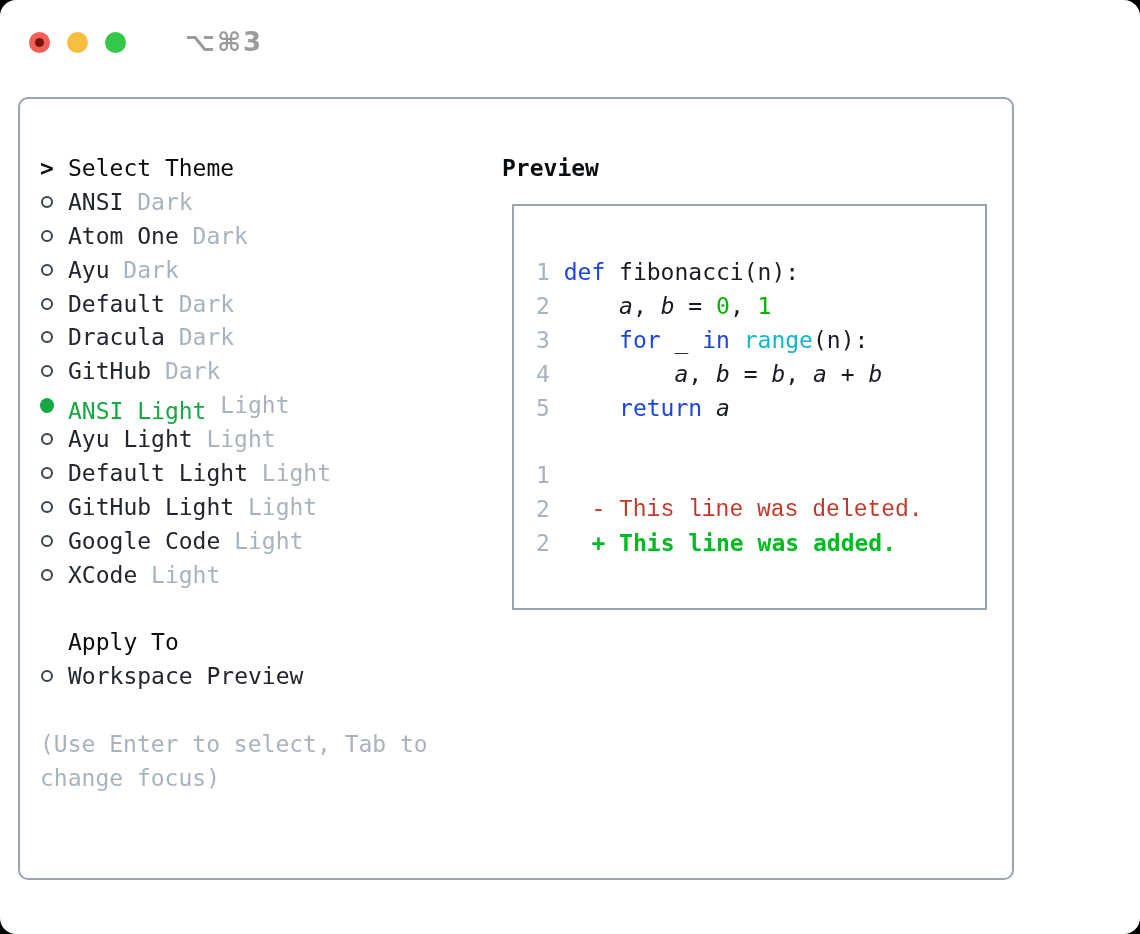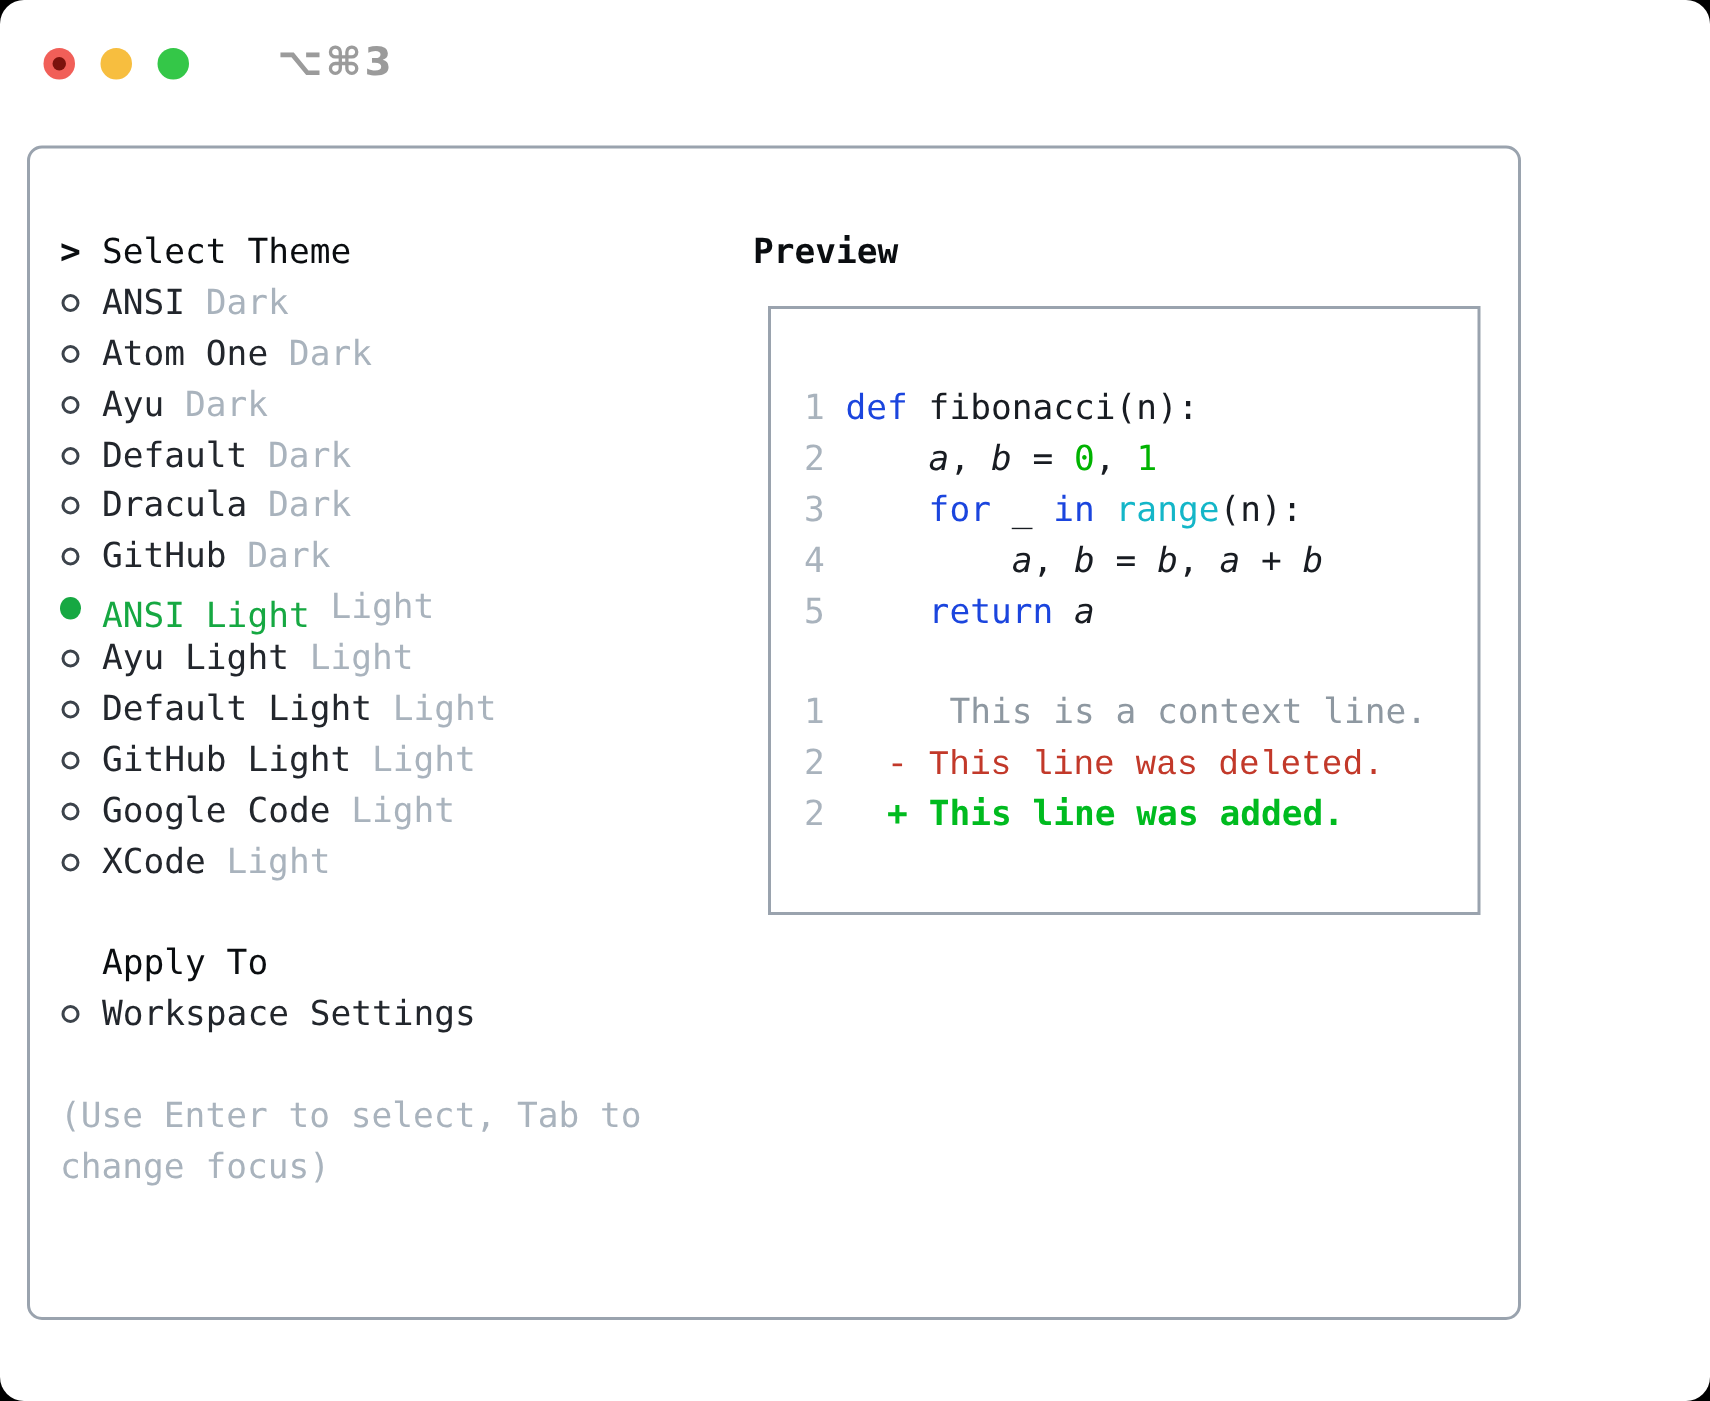--- a/index.html
+++ b/index.html
@@ -101,39 +101,39 @@
         </div>
 
       <div class="row"></div>
 
       <div class="row">
         <span class="iconcol"></span>
         <span class="h-title">Apply To</span>
       </div>
 
       <div id="apply-list">
-          <div class="row"><span class="iconcol"><span class="circle"></span></span><span class="tname">Workspace Settings</span></div>
+          <div class="row"><span class="iconcol"><span class="circle"></span></span><span class="tname">Workspace Preview</span></div>
         </div>
 
       <div class="row"></div>
 
       <div class="row hint">(Use Enter to select, Tab to</div>
       <div class="row hint">change focus)</div>
     </div>
 
     <div class="preview-title">Preview</div>
 
     <div class="preview-box">
       <div class="codeblock" id="codeblock">
           <div class="crow"><span class="lnum">1 </span><span><span class="tok-keyword">def</span><span class="tok-plain"> fibonacci(n):</span></span></div>
           <div class="crow"><span class="lnum">2 </span><span><span class="tok-plain">    </span><span class="tok-variable">a</span><span class="tok-plain">, </span><span class="tok-variable">b</span><span class="tok-plain"> = </span><span class="tok-number">0</span><span class="tok-plain">, </span><span class="tok-number">1</span></span></div>
           <div class="crow"><span class="lnum">3 </span><span><span class="tok-plain">    </span><span class="tok-keyword">for</span><span class="tok-plain"> _ </span><span class="tok-keyword">in</span><span class="tok-plain"> </span><span class="tok-function">range</span><span class="tok-plain">(n):</span></span></div>
           <div class="crow"><span class="lnum">4 </span><span><span class="tok-plain">        </span><span class="tok-variable">a</span><span class="tok-plain">, </span><span class="tok-variable">b</span><span class="tok-plain"> = </span><span class="tok-variable">b</span><span class="tok-plain">, </span><span class="tok-variable">a</span><span class="tok-plain"> + </span><span class="tok-variable">b</span></span></div>
           <div class="crow"><span class="lnum">5 </span><span><span class="tok-plain">    </span><span class="tok-keyword">return</span><span class="tok-plain"> </span><span class="tok-variable">a</span></span></div>
           <div class="crow"><span class="lnum"></span><span></span></div>
-          <div class="crow"><span class="lnum">1 </span><span><span class="tok-context">     This is a context line.</span></span></div>
+          <div class="crow"><span class="lnum">1 </span></div>
           <div class="crow"><span class="lnum">2 </span><span><span class="tok-plain">  </span><span class="tok-deleted">- This line was deleted.</span></span></div>
           <div class="crow"><span class="lnum">2 </span><span><span class="tok-plain">  </span><span class="tok-added">+ This line was added.</span></span></div>
         </div>
     </div>
 
   </div>
 </div>
 
 </body></html>

